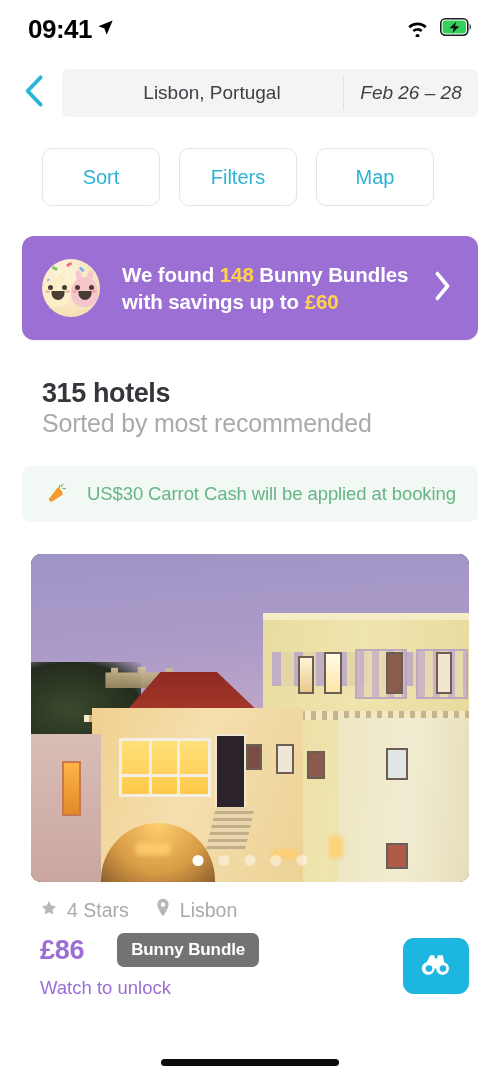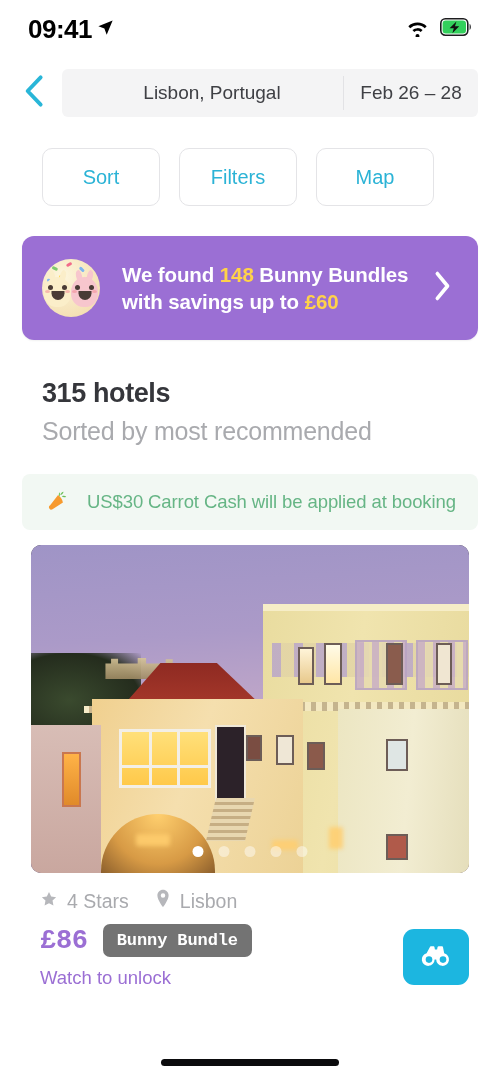--- a/index.html
+++ b/index.html
@@ -38,21 +38,21 @@
   .field-dest {
     flex:1; display:flex; align-items:center; padding-left:18px;
     font-size:19px; color:#3f4045; position:relative;justify-content:center;
   }
   .field-dest:after {
     content:""; position:absolute; right:0; top:7px; bottom:7px;
     width:1px; background:#e2e2e5;
   }
   .field-date {
     width:134px; display:flex; align-items:center; justify-content:center;
-    font-size:19px; color:#3f4045;
+    font-size:19px; color:#3f4045;font-style:italic;
   }
 
   
   .chips { display:flex; gap:19px; padding:24px 22px 0 42px; }
   .chip {
     height:58px; min-width:118px; padding:0 26px;
     border:1px solid #e4e4e7; border-radius:10px; background:#fff;
     display:flex; align-items:center; justify-content:center;
     font-size:20px; color:#2bb3d6; cursor:pointer;
   }
@@ -87,31 +87,31 @@
   .promo-text {
     flex:1; margin-left:22px; color:#fff; font-size:20.5px;
     line-height:1.32; font-weight:700; letter-spacing:-0.1px;
   }
   .promo-text .hl { color:#ffd24a; }
   .promo-chev { width:34px; display:flex; align-items:center; justify-content:center; flex:0 0 auto; }
 
   
   .results { padding:38px 22px 0 42px; }
   .res-count { font-size:27px; font-weight:700; color:#35363b; letter-spacing:-0.4px; }
-  .res-sort { font-size:25px; color:#a9aaae; margin-top:8px; letter-spacing:-0.2px; }
+  .res-sort { font-size:25px; color:#a9aaae; letter-spacing:-0.2px; }
 
   
   .carrot {
     margin:28px 22px 0 22px; height:56px; border-radius:8px;
     background:#f2f8f3; display:flex; align-items:center; padding-left:22px;
   }
   .carrot-txt { font-size:18.5px; color:#66b585; margin-left:16px; letter-spacing:-0.1px; }
 
   
-  .card { margin:15px 31px 0 31px; }
+  .card { margin:32px 31px 0 31px; }
   .photo {
     position:relative; height:328px; border-radius:10px; overflow:hidden;
     background:#2b2235;
   }
   .sky { position:absolute; inset:0;
     background:linear-gradient(176deg,#9f94c6 0%,#ab9ac8 28%,#c2a8c8 52%,#b79bbe 70%,#8f7ba8 100%); }
   .blockR {
     position:absolute; left:53%; right:-2%; top:18%; bottom:0;
     background:linear-gradient(100deg,#e9dc9f 0%,#f0e4ae 40%,#e6d89a 100%);
     box-shadow:inset 0 2px 0 #f7eec4;
@@ -201,21 +201,21 @@
   .dot { width:11px; height:11px; border-radius:50%; background:rgba(255,255,255,.45); }
   .dot.on { background:#ffffff; }
 
   .meta { display:flex; align-items:center; gap:9px; margin-top:16px; padding-left:9px; }
   .meta span { font-size:19.5px; color:#a9aaae; }
   .meta .sep { width:8px; }
   .h-title {
     margin-top:10px; padding-left:9px; font-size:25.5px; font-weight:700;
     color:#3a3b40; letter-spacing:-0.4px; white-space:nowrap;
   }
-  .priceRow { display:flex; align-items:center; gap:15px; margin-top:11px; padding-left:9px;font-family:Liberation Mono, monospace; }
+  .priceRow { display:flex; align-items:center; gap:33px; margin-top:11px; padding-left:9px; }
   .price { font-size:27px; font-weight:700; color:#9b6fd4; letter-spacing:-0.3px; }
   .badge {
     background:#737373; color:#fff; font-size:17px; font-weight:700;
     padding:7px 14px; border-radius:7px; letter-spacing:-0.1px;
   }
   .unlock { margin-top:10px; padding-left:9px; font-size:18.5px; color:#9b6fd4; cursor:pointer; }
 
   .cardBody { position:relative; }
   .watchBtn {
     position:absolute; right:0; top:40px; width:66px; height:56px;

